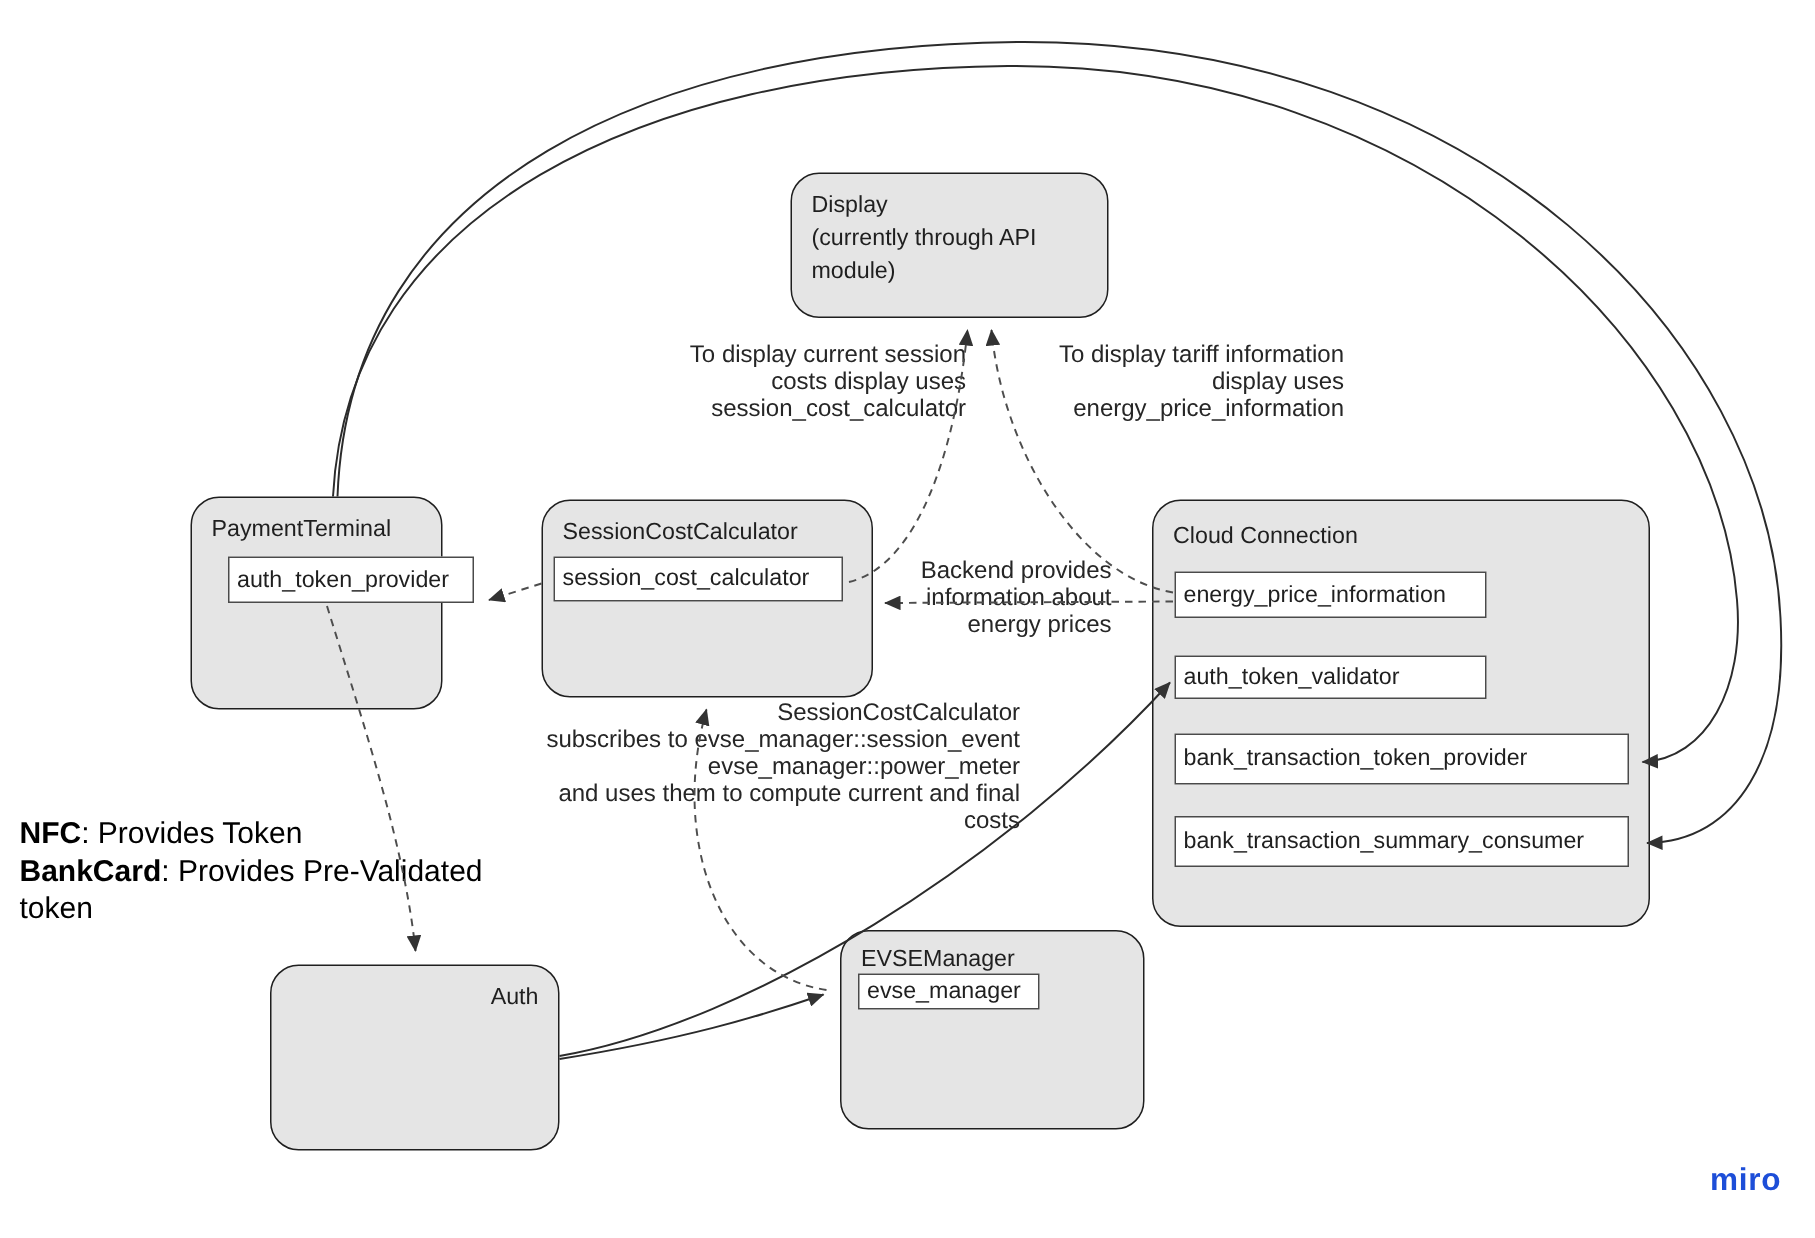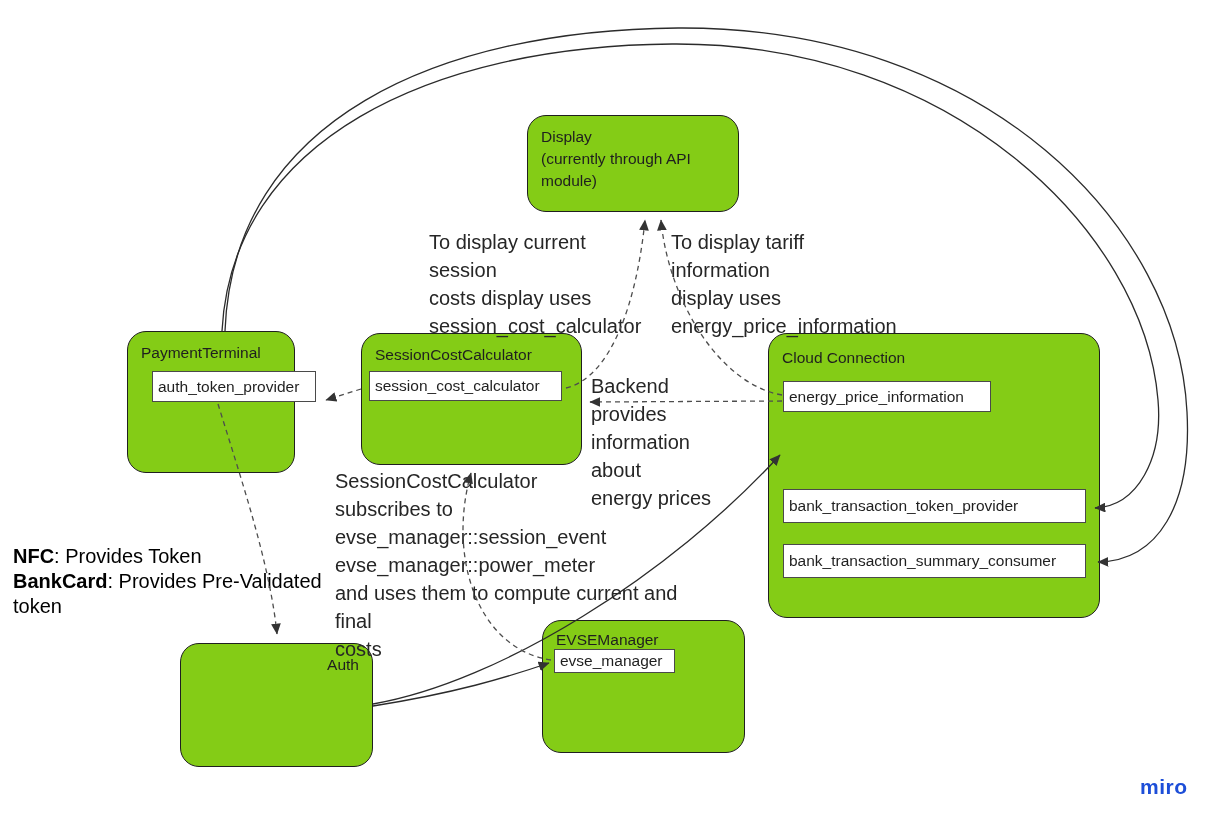--- a/index.html
+++ b/index.html
@@ -1,33 +1,33 @@
 <!DOCTYPE html>
 <html><head>
 <meta charset="utf-8">
 <style>
   html,body { margin:0; padding:0; background:#ffffff; }
   .canvas {
     position:relative; width:1210px; height:825px; background:#ffffff;
     font-family:"Liberation Sans", sans-serif; overflow:hidden;
   }
   .node {
-    position:absolute; box-sizing:border-box; background:#84cc16;
+    position:absolute; box-sizing:border-box; background:#e5e5e5;
     border:1.6px solid #1f1f1f; border-radius:19px;
     padding:10px 13px; font-size:15.5px; color:#1f1f1f; z-index:1;
   }
   .node-title { white-space:pre-line; line-height:22px; }
   .port {
     position:absolute; box-sizing:border-box; background:#ffffff;
     border:1px solid #4a4a4a; display:flex; align-items:center;
     padding:1px 5px; font-size:15.5px; color:#1f1f1f; white-space:nowrap; z-index:2;
   }
   .note {
-    position:absolute; white-space:pre-line; font-size:20px;
-    line-height:28px; color:#262626; z-index:3;
+    position:absolute; white-space:pre-line; font-size:16px;
+    line-height:18px; color:#262626; z-index:3;text-align:right;
   }
   .note-kv { position:absolute; font-size:20px; line-height:25px; color:#000000; z-index:3; }
   .note-kv b { font-weight:bold; }
   .wires { position:absolute; left:0; top:0; z-index:5; pointer-events:none; }
   .watermark {
     position:absolute; left:1140px; top:775px; font-size:21px; font-weight:600;
     letter-spacing:0.5px; color:#1d4ed8; z-index:4;
   }
 </style>
 </head>
@@ -80,29 +80,32 @@
     <div class="port" style="left:7px; top:37px; width:193px; height:30px;">
       <span>session_cost_calculator</span>
     </div>
   </div>
 
   <div class="node" style="left:768px; top:333px; width:332px; height:285px; padding-top:13px;">
     <div class="node-title">Cloud Connection</div>
     <div class="port" style="left:14px; top:47px; width:208px; height:31px;">
       <span>energy_price_information</span>
     </div>
+    <div class="port" style="left:14px; top:103px; width:208px; height:29px;">
+      <span>auth_token_validator</span>
+    </div>
     <div class="port" style="left:14px; top:155px; width:303px; height:34px;">
       <span>bank_transaction_token_provider</span>
     </div>
     <div class="port" style="left:14px; top:210px; width:303px; height:34px;">
       <span>bank_transaction_summary_consumer</span>
     </div>
   </div>
 
-  <div class="node" style="left:542px; top:620px; width:203px; height:133px; padding-top:8px;">
+  <div class="node" style="left:560px; top:620px; width:203px; height:133px; padding-top:8px;">
     <div class="node-title">EVSEManager</div>
     <div class="port" style="left:11px; top:28px; width:121px; height:24px;text-align:center;">
       <span>evse_manager</span>
     </div>
   </div>
 
   <div class="node" style="left:180px; top:643px; width:193px; height:124px;text-align:right;">
     <div class="node-title">Auth</div>
   </div>
 

